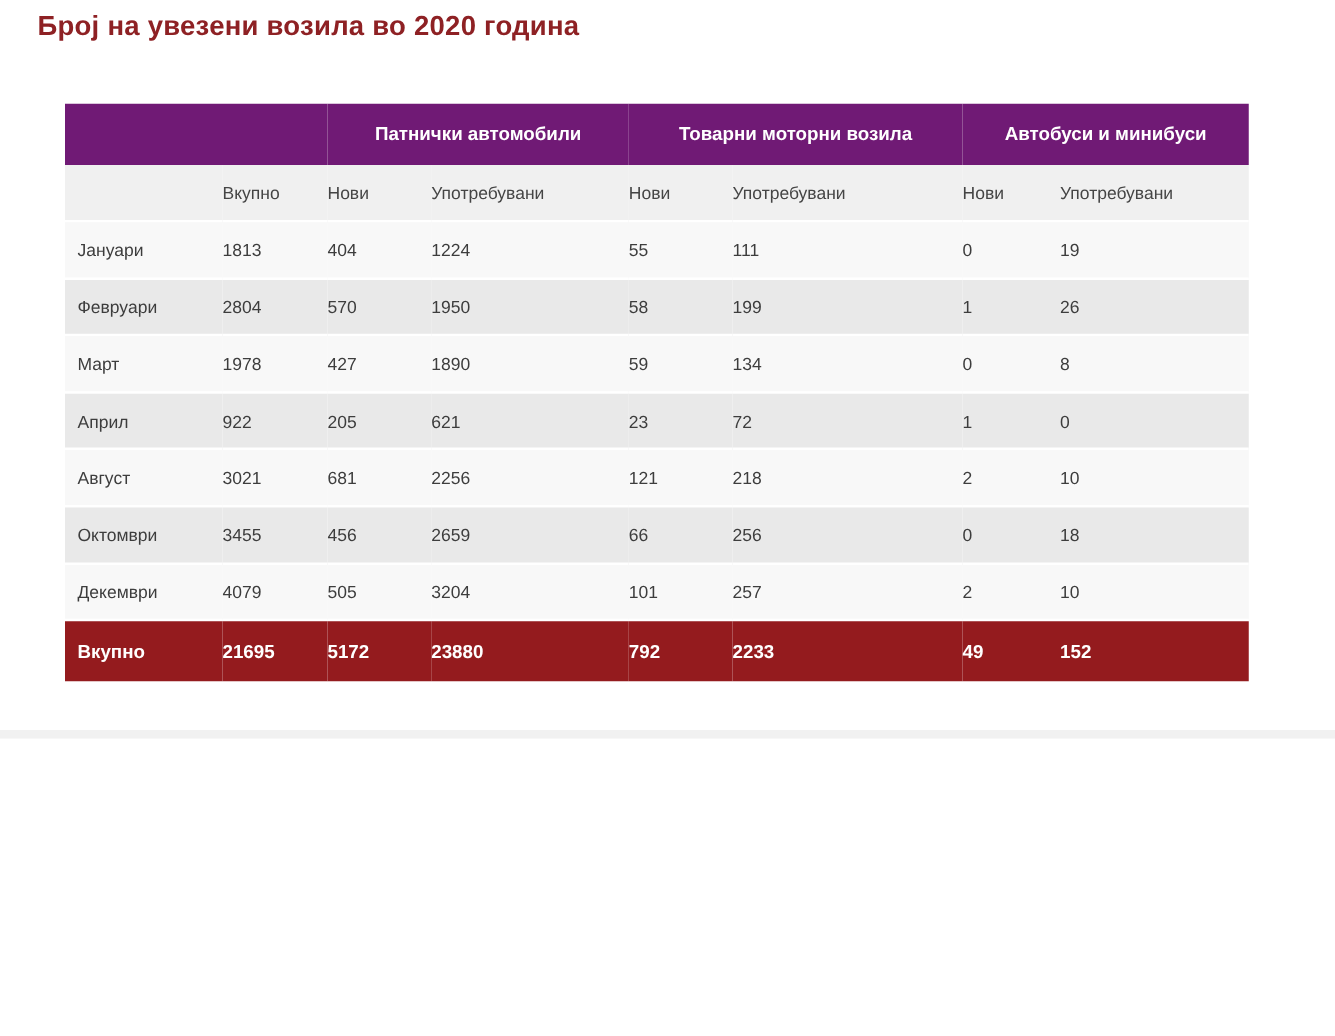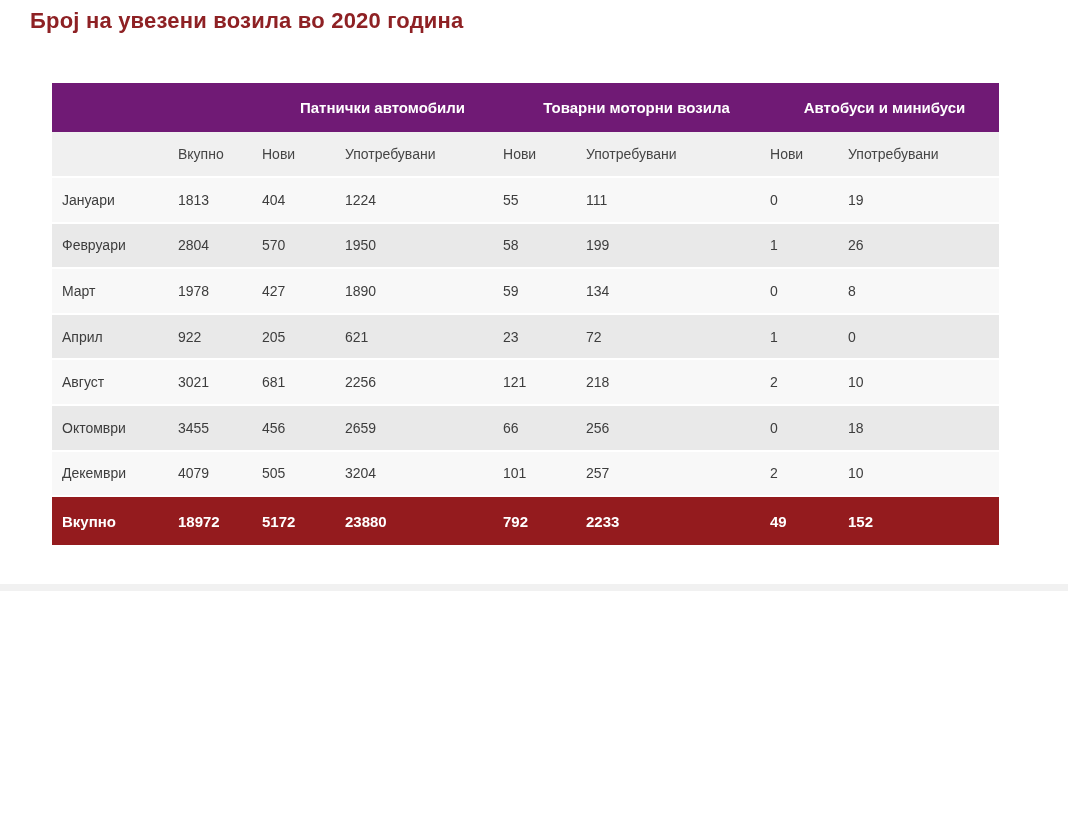--- a/index.html
+++ b/index.html
@@ -173,21 +173,21 @@
           <td>3204</td>
           <td>101</td>
           <td>257</td>
           <td>2</td>
           <td>10</td>
         </tr>
       </tbody>
     <tfoot>
       <tr>
         <td>Вкупно</td>
-        <td>18972</td>
+        <td>21695</td>
         <td>5172</td>
         <td>23880</td>
         <td>792</td>
         <td>2233</td>
         <td>49</td>
         <td>152</td>
       </tr>
     </tfoot>
   </table>
 

